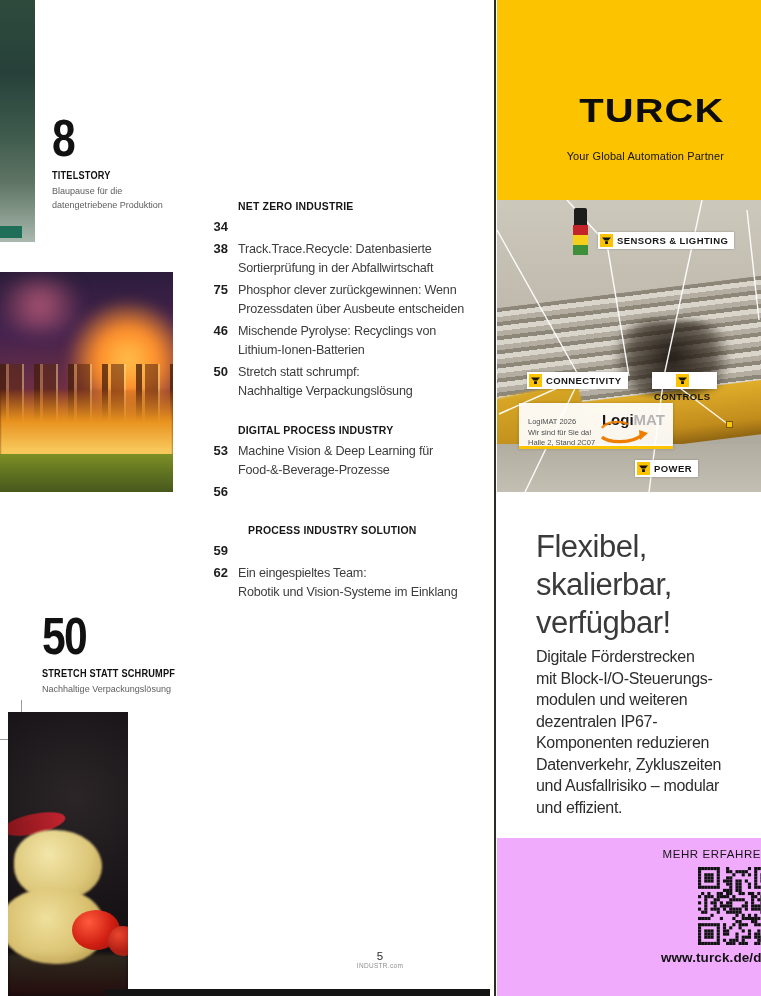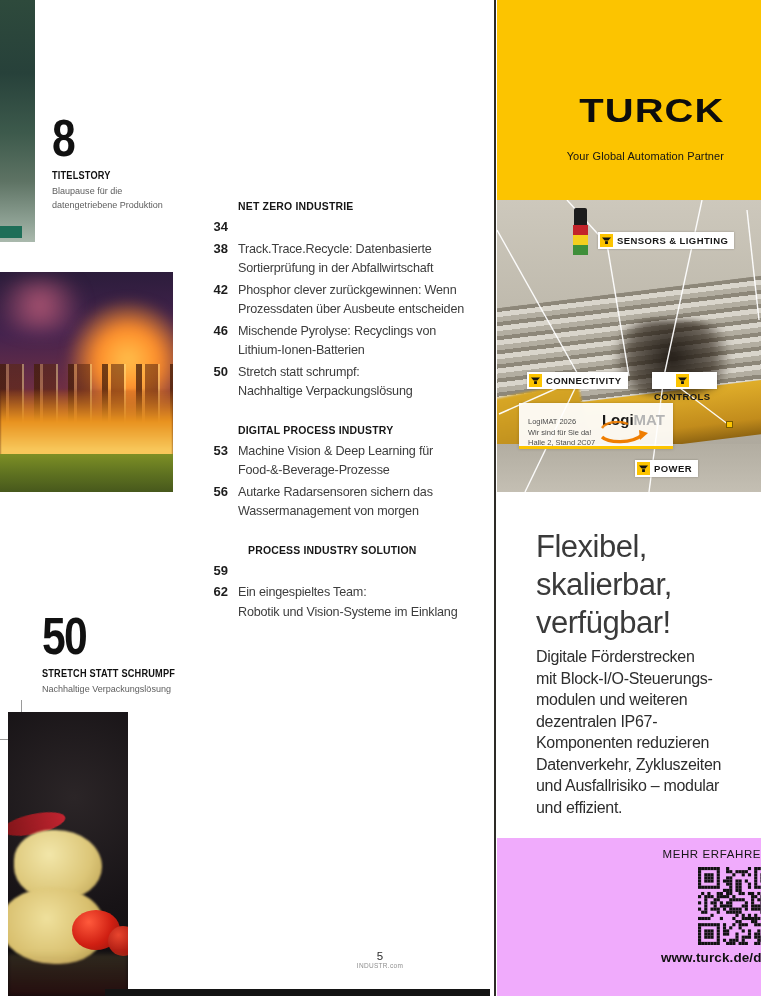--- a/index.html
+++ b/index.html
@@ -188,21 +188,21 @@
       <div class="num">34</div>
     </div>
     <div class="toc-entry">
       <div class="num">38</div>
       <div class="lines">
         <div class="line">Track.Trace.Recycle: Datenbasierte</div>
         <div class="line">Sortierprüfung in der Abfallwirtschaft</div>
       </div>
     </div>
     <div class="toc-entry">
-      <div class="num">42</div>
+      <div class="num">75</div>
       <div class="lines">
         <div class="line">Phosphor clever zurückgewinnen: Wenn</div>
         <div class="line">Prozessdaten über Ausbeute entscheiden</div>
       </div>
     </div>
     <div class="toc-entry">
       <div class="num">46</div>
       <div class="lines">
         <div class="line">Mischende Pyrolyse: Recyclings von</div>
         <div class="line">Lithium-Ionen-Batterien</div>
@@ -221,24 +221,20 @@
 
     <div class="toc-entry">
       <div class="num">53</div>
       <div class="lines">
         <div class="line">Machine Vision &amp; Deep Learning für</div>
         <div class="line">Food-&amp;-Beverage-Prozesse</div>
       </div>
     </div>
     <div class="toc-entry">
       <div class="num">56</div>
-      <div class="lines">
-        <div class="line">Autarke Radarsensoren sichern das</div>
-        <div class="line">Wassermanagement von morgen</div>
-      </div>
     </div>
 
     <div class="toc-gap"></div>
     <div class="toc-heading indent">PROCESS INDUSTRY SOLUTION</div>
 
     <div class="toc-entry">
       <div class="num">59</div>
     </div>
     <div class="toc-entry">
       <div class="num">62</div>

